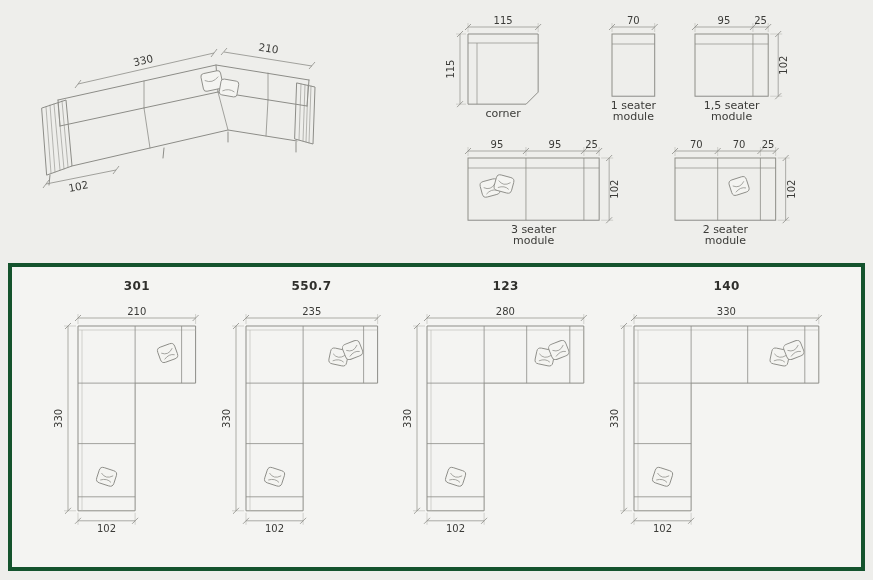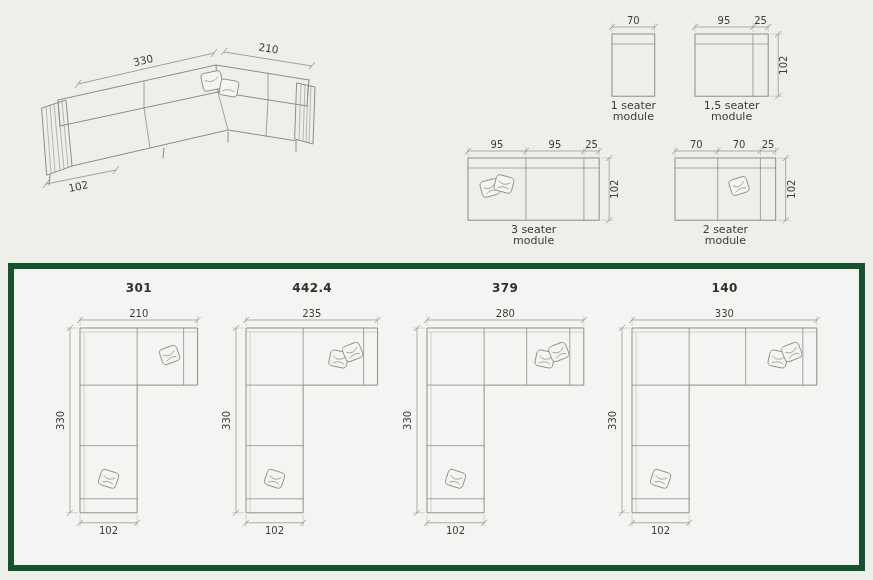--- a/index.html
+++ b/index.html
@@ -1,20 +1,20 @@
 <!DOCTYPE html>
 <html><head>
 <meta charset="utf-8">
 <style>
   html,body{margin:0;padding:0;}
   body{width:873px;height:580px;background:#eeeeeb;font-family:"DejaVu Sans",sans-serif;position:relative;overflow:hidden;}
   .top-section{position:absolute;left:0;top:0;width:873px;height:262px;}
   .persp{position:absolute;left:16px;top:8px;}
   .module{position:absolute;}
-  .bottom-panel{position:absolute;left:8px;top:263px;width:857px;height:308px;background:#f4f4f2;border:6px solid #14532d;box-sizing:border-box;display:flex;justify-content:space-between;align-items:flex-start;padding:12px 36px 0 36px;}
+  .bottom-panel{position:absolute;left:8px;top:263px;width:857px;height:308px;background:#f4f4f2;border:4px solid #14532d;box-sizing:border-box;display:flex;justify-content:space-between;align-items:flex-start;padding:12px 36px 0 36px;}
   .config-cell{display:flex;flex-direction:column;align-items:center;}
   .config-name{font-size:12px;font-weight:bold;color:#2f2f2c;letter-spacing:.4px;margin-bottom:13px;transform:translateX(12px);}
   svg text{font-family:"DejaVu Sans",sans-serif;}
 </style>
 </head>
 <body>
 
 <div class="top-section">
 
   <svg class="persp" width="330" height="200" viewBox="0 0 330 200">
@@ -60,20 +60,38 @@
       <path d="M208,44 L296,58"></path>
       <path d="M205,47 L211,40 M293,61 L299,54"></path>
       <path d="M30,176 L100,162"></path>
       <path d="M27,180 L33,172 M97,166 L103,158"></path>
     </g>
     <text x="128" y="56" transform="rotate(-13 128 56)" text-anchor="middle" font-size="10.5" fill="#3b3b38">330</text>
     <text x="252" y="44" transform="rotate(9 252 44)" text-anchor="middle" font-size="10.5" fill="#3b3b38">210</text>
     <text x="63" y="182" transform="rotate(-11 63 182)" text-anchor="middle" font-size="10.5" fill="#3b3b38">102</text>
   </svg>
 
+  <div class="module" style="left:446px;top:14px"><svg width="104.14999999999999" height="117.14999999999999">
+        <path d="M 22 20 H 92.14999999999999 V 78.14999999999999 L 80.14999999999999 90.14999999999999 H 22 Z" fill="none" stroke="#8d8d88" stroke-width="1"></path>
+        <line x1="22" y1="29" x2="92.14999999999999" y2="29" stroke="#8d8d88" stroke-width="0.7"></line>
+        <line x1="31" y1="29" x2="31" y2="90.14999999999999" stroke="#8d8d88" stroke-width="0.7"></line>
+        <line x1="22" y1="18" x2="22" y2="9" stroke="#b9b9b4" stroke-width="0.6"></line>
+        <line x1="92.14999999999999" y1="18" x2="92.14999999999999" y2="9" stroke="#b9b9b4" stroke-width="0.6"></line>
+        <line x1="22" y1="13" x2="92.14999999999999" y2="13" stroke="#8d8d88" stroke-width="0.7"></line>
+        <line x1="19" y1="16" x2="25" y2="10" stroke="#8d8d88" stroke-width="0.8"></line>
+        <line x1="89.14999999999999" y1="16" x2="95.14999999999999" y2="10" stroke="#8d8d88" stroke-width="0.8"></line>
+        <text x="57.074999999999996" y="10" text-anchor="middle" font-size="10" fill="#3b3b38">115</text>
+        <line x1="20" y1="20" x2="10" y2="20" stroke="#b9b9b4" stroke-width="0.6"></line>
+        <line x1="20" y1="90.14999999999999" x2="10" y2="90.14999999999999" stroke="#b9b9b4" stroke-width="0.6"></line>
+        <line x1="14" y1="20" x2="14" y2="90.14999999999999" stroke="#8d8d88" stroke-width="0.7"></line>
+        <line x1="11" y1="23" x2="17" y2="17" stroke="#8d8d88" stroke-width="0.8"></line>
+        <line x1="11" y1="93.14999999999999" x2="17" y2="87.14999999999999" stroke="#8d8d88" stroke-width="0.8"></line>
+        <text x="8" y="55.074999999999996" transform="rotate(-90 8 55.074999999999996)" text-anchor="middle" font-size="10" fill="#3b3b38">115</text>
+        <text x="57.074999999999996" y="103.14999999999999" text-anchor="middle" font-size="11" fill="#3b3b38">corner</text>
+      </svg></div>
   <div class="module" style="left:598px;top:14px"><svg width="68.69999999999999" height="120.22">
         <rect x="14" y="20" width="42.699999999999996" height="62.22" fill="none" stroke="#8d8d88" stroke-width="1"></rect>
         <line x1="14" y1="30" x2="56.699999999999996" y2="30" stroke="#8d8d88" stroke-width="0.7"></line>
         <line x1="14" y1="18" x2="14" y2="9" stroke="#b9b9b4" stroke-width="0.6"></line>
         <line x1="56.699999999999996" y1="18" x2="56.699999999999996" y2="9" stroke="#b9b9b4" stroke-width="0.6"></line>
         <line x1="14" y1="13" x2="56.699999999999996" y2="13" stroke="#8d8d88" stroke-width="0.7"></line>
         <line x1="11" y1="16" x2="17" y2="10" stroke="#8d8d88" stroke-width="0.8"></line>
         <line x1="53.699999999999996" y1="16" x2="59.699999999999996" y2="10" stroke="#8d8d88" stroke-width="0.8"></line>
         <text x="35.349999999999994" y="10" text-anchor="middle" font-size="10" fill="#3b3b38">70</text>
         <text x="35.349999999999994" y="95.22" text-anchor="middle" font-size="11" fill="#3b3b38">1 seater</text>
@@ -206,21 +224,21 @@
   <path d="M-5,5 Q1,1 6,4" fill="none" stroke="#8d8d88" stroke-width="0.7"></path>
           </g>
           <g transform="translate(58.56,170.8) rotate(18)">
   <rect x="-9" y="-8" width="18" height="16" rx="4" fill="#f4f4f1" stroke="#8d8d88" stroke-width="0.9"></rect>
   <path d="M-6,-2 Q0,3 6,-3" fill="none" stroke="#8d8d88" stroke-width="0.7"></path>
   <path d="M-5,5 Q1,1 6,4" fill="none" stroke="#8d8d88" stroke-width="0.7"></path>
           </g>
         </svg></div>
   </div>
   <div class="config-cell">
-    <div class="config-name">442.4</div>
+    <div class="config-name">550.7</div>
     <div class="config-drawing"><svg width="167.60000000000002" height="232.8">
           <path d="M 30 20 H 161.60000000000002 V 77.12 H 87.12 V 204.8 H 30 Z" fill="none" stroke="#8d8d88" stroke-width="1"></path>
           <line x1="30" y1="24" x2="161.60000000000002" y2="24" stroke="#b9b9b4" stroke-width="0.6"></line>
           <line x1="34" y1="24" x2="34" y2="204.8" stroke="#b9b9b4" stroke-width="0.6"></line>
           <line x1="87.12" y1="20" x2="87.12" y2="77.12" stroke="#8d8d88" stroke-width="0.8"></line>
           <line x1="147.60000000000002" y1="20" x2="147.60000000000002" y2="77.12" stroke="#8d8d88" stroke-width="0.8"></line>
           <line x1="30" y1="77.12" x2="87.12" y2="77.12" stroke="#8d8d88" stroke-width="0.8"></line>
           <line x1="30" y1="137.60000000000002" x2="87.12" y2="137.60000000000002" stroke="#8d8d88" stroke-width="0.8"></line>
           <line x1="30" y1="190.8" x2="87.12" y2="190.8" stroke="#8d8d88" stroke-width="0.8"></line>
           <line x1="30" y1="18" x2="30" y2="8" stroke="#b9b9b4" stroke-width="0.6"></line>
@@ -252,21 +270,21 @@
   <path d="M-5,5 Q1,1 6,4" fill="none" stroke="#8d8d88" stroke-width="0.7"></path>
           </g>
           <g transform="translate(58.56,170.8) rotate(18)">
   <rect x="-9" y="-8" width="18" height="16" rx="4" fill="#f4f4f1" stroke="#8d8d88" stroke-width="0.9"></rect>
   <path d="M-6,-2 Q0,3 6,-3" fill="none" stroke="#8d8d88" stroke-width="0.7"></path>
   <path d="M-5,5 Q1,1 6,4" fill="none" stroke="#8d8d88" stroke-width="0.7"></path>
           </g>
         </svg></div>
   </div>
   <div class="config-cell">
-    <div class="config-name">379</div>
+    <div class="config-name">123</div>
     <div class="config-drawing"><svg width="192.8" height="232.8">
           <path d="M 30 20 H 186.8 V 77.12 H 87.12 V 204.8 H 30 Z" fill="none" stroke="#8d8d88" stroke-width="1"></path>
           <line x1="30" y1="24" x2="186.8" y2="24" stroke="#b9b9b4" stroke-width="0.6"></line>
           <line x1="34" y1="24" x2="34" y2="204.8" stroke="#b9b9b4" stroke-width="0.6"></line>
           <line x1="87.12" y1="20" x2="87.12" y2="77.12" stroke="#8d8d88" stroke-width="0.8"></line>
           <line x1="129.68" y1="20" x2="129.68" y2="77.12" stroke="#8d8d88" stroke-width="0.8"></line>
           <line x1="172.8" y1="20" x2="172.8" y2="77.12" stroke="#8d8d88" stroke-width="0.8"></line>
           <line x1="30" y1="77.12" x2="87.12" y2="77.12" stroke="#8d8d88" stroke-width="0.8"></line>
           <line x1="30" y1="137.60000000000002" x2="87.12" y2="137.60000000000002" stroke="#8d8d88" stroke-width="0.8"></line>
           <line x1="30" y1="190.8" x2="87.12" y2="190.8" stroke="#8d8d88" stroke-width="0.8"></line>

